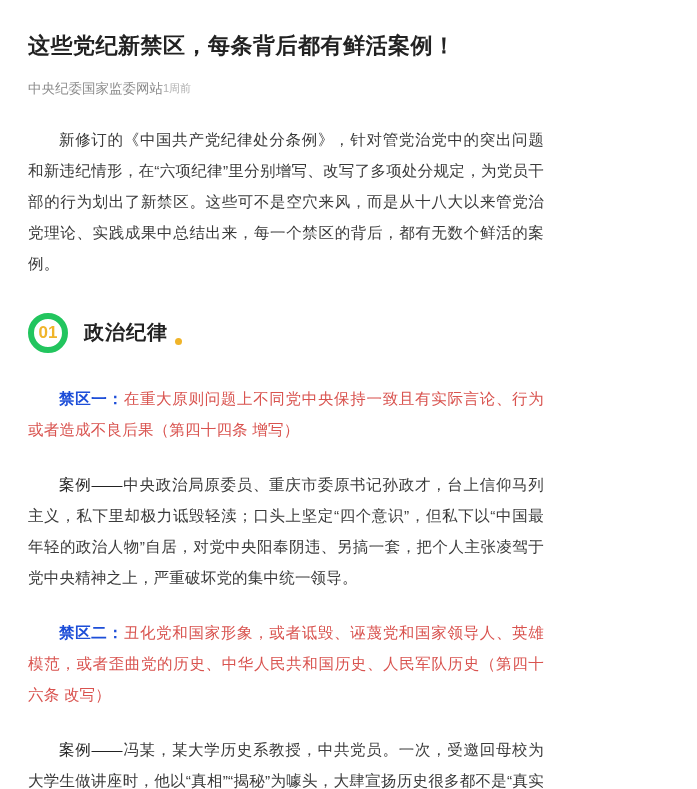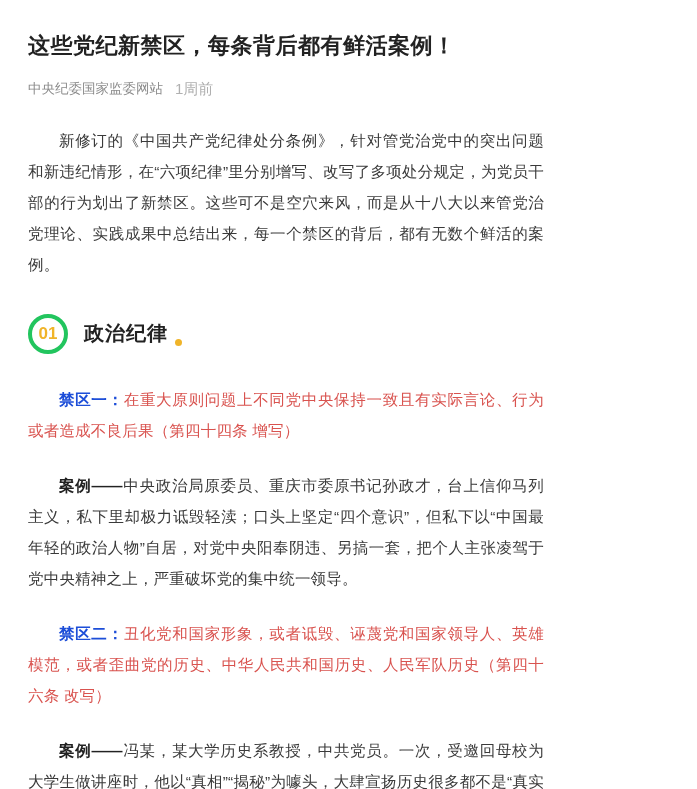--- a/index.html
+++ b/index.html
@@ -22,29 +22,28 @@
     font-size: 22px;
     font-weight: bold;
     color: #222222;
     line-height: 1.45;
     letter-spacing: 0.5px;
     margin: 8px 0 18px 0;
   }
   .meta-row {
     display: flex;
     align-items: center;
-    gap: 12px;
     margin-bottom: 26px;
   }
   .meta-source {
     font-size: 13.5px;
     color: #8a8a8a;
   }
   .meta-time {
-    font-size: 15px;
+    font-size: 11px;
     color: #b0b0b0;
   }
   .para {
     font-size: 15.5px;
     line-height: 2.0;
     color: #3a3a3a;
     text-align: justify;
     text-indent: 2em;
     margin: 16px 0 24px 0;
     letter-spacing: 0.2px;
@@ -53,21 +52,21 @@
     display: flex;
     align-items: center;
     gap: 16px;
     margin: 34px 0 30px 0;
     position: relative;
   }
   .section-num {
     width: 40px;
     height: 40px;
     border-radius: 50%;
-    border: 4px solid #22c55e;
+    border: 6px solid #22c55e;
     color: #f0b429;
     font-size: 17px;
     font-weight: bold;
     display: flex;
     align-items: center;
     justify-content: center;
     box-sizing: border-box;
     flex: 0 0 auto;
     background: #ffffff;
   }
@@ -108,21 +107,21 @@
     font-size: 15.5px;
     line-height: 2.0;
     color: #3a3a3a;
     text-align: justify;
     text-indent: 2em;
     margin: 0 0 24px 0;
     letter-spacing: 0.2px;
   }
   .case-para .case-label {
     color: #222222;
-    font-weight: bold;
+    font-weight: normal;
     margin-top: 47px;
   }
 </style>
 </head>
 <body>
 
 <div class="page">
 
   <h1 class="article-title">这些党纪新禁区，每条背后都有鲜活案例！</h1>
 

